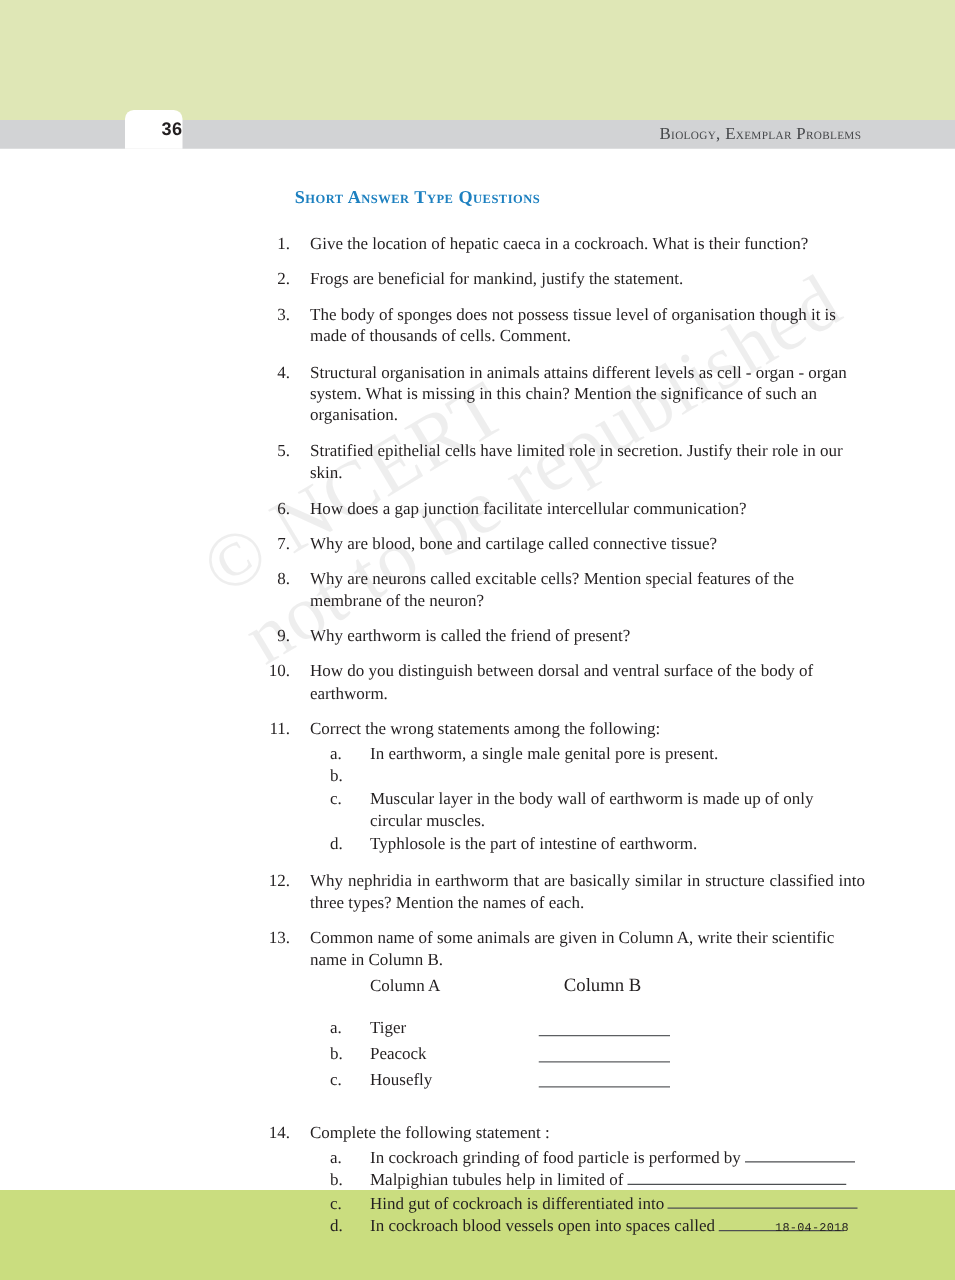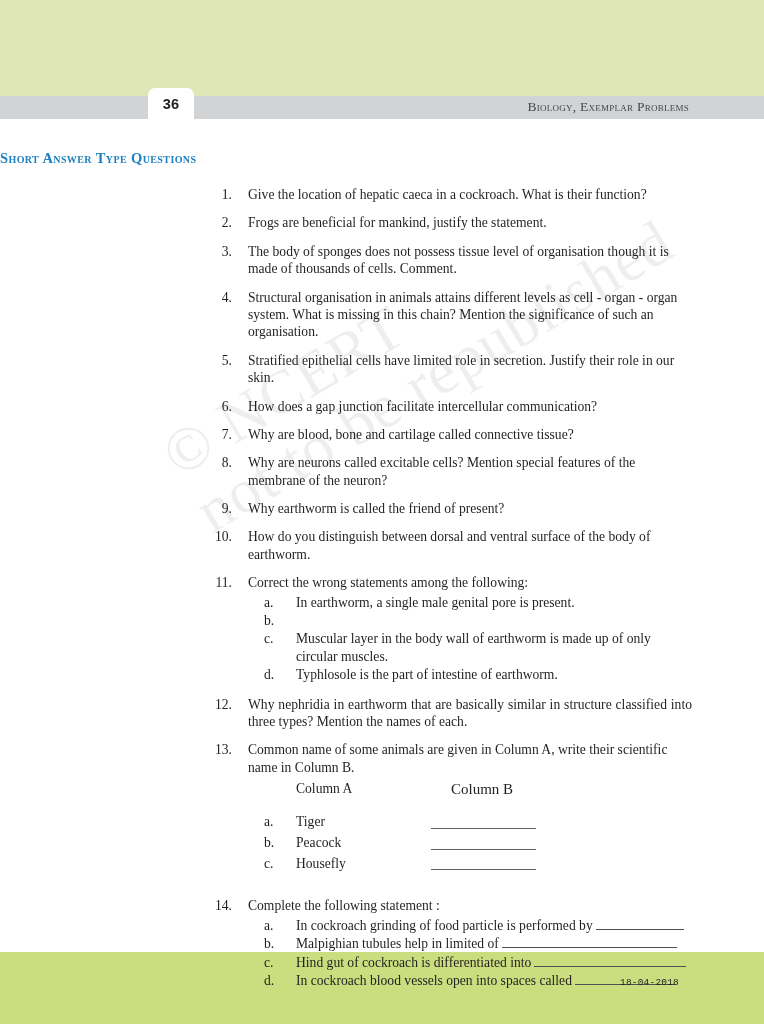--- a/index.html
+++ b/index.html
@@ -38,22 +38,21 @@
 
   
   .page-number-tab {
     position: absolute;
     left: 100px; top: 88px;
     width: 46px; height: 31px;
     background: #ffffff;
     border-radius: 7px 7px 0 0;
     display: flex;
     align-items: center;
-    justify-content: center;
-    margin-left: 48px;
+    justify-content: flex-end;
   }
   .page-number-tab span {
     font-family: "Liberation Sans", "DejaVu Sans", sans-serif;
     font-weight: bold;
     font-size: 14.5px;
     color: #231f20;
     letter-spacing: 0.3px;
   }
 
   
@@ -100,21 +99,21 @@
   .content {
     position: absolute;
     left: 0; top: 0;
     width: 764px;
   }
 
   .section-heading {
     position: absolute;
     left: 0; top: 150px;
     width: 668px;
-    text-align: left;
+    text-align: center;
     font-weight: bold;
     font-size: 14.5px;
     color: #1d80c0;
     font-variant: small-caps;
     letter-spacing: 0.4px;
   }
 
   .qlist {
     position: absolute;
     left: 205px; top: 186px;

